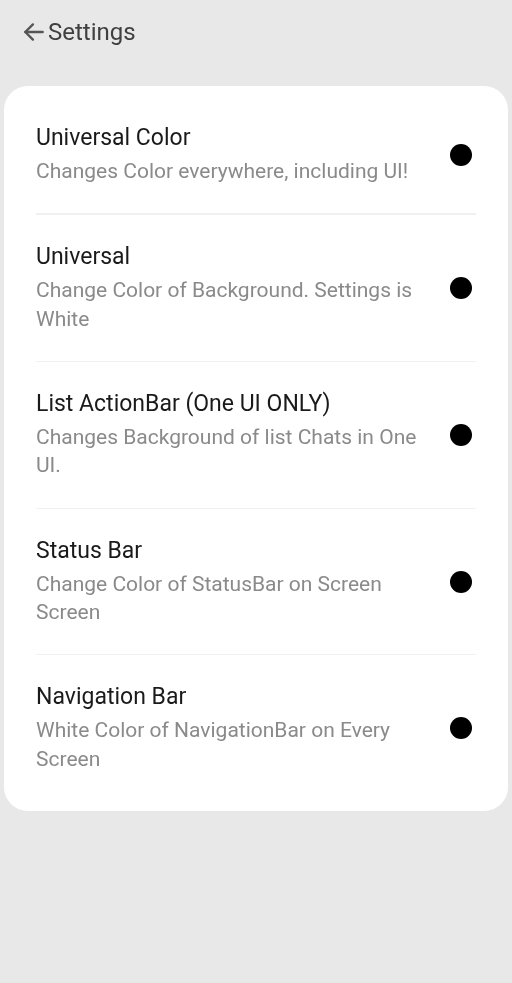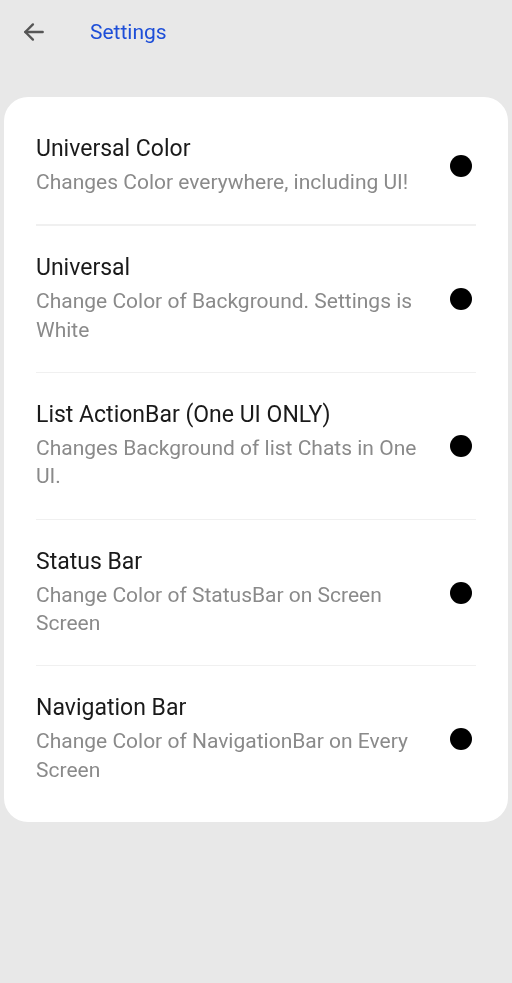--- a/index.html
+++ b/index.html
@@ -21,28 +21,27 @@
     }
     .back-btn {
       width: 28px;
       height: 28px;
       display: flex;
       align-items: center;
       justify-content: center;
       cursor: pointer;
     }
     .header-title {
-      font-size: 21px;
-      color: #1d4ed8;
-      margin-left: 42px;
+      font-size: 24px;
+      color: #404040;
       font-weight: 400;
     }
     .card {
       background: #ffffff;
-      margin: 11px 4px 12px 4px;
+      margin: 0 4px 12px 4px;
       border-radius: 24px;
       padding: 10px 0;
     }
     .setting-item {
       display: flex;
       align-items: center;
       justify-content: space-between;
       padding: 28px 32px 28px 32px;
       cursor: pointer;
     }
@@ -129,18 +128,18 @@
       <div class="setting-desc">Change Color of StatusBar on Screen Screen</div>
     </div>
     <div class="color-dot"></div>
   </div>
 
   <div class="divider"></div>
 
   <div class="setting-item">
     <div class="setting-text">
       <div class="setting-title">Navigation Bar</div>
-      <div class="setting-desc">Change Color of NavigationBar on Every Screen</div>
+      <div class="setting-desc">White Color of NavigationBar on Every Screen</div>
     </div>
     <div class="color-dot"></div>
   </div>
 
 </div>
 
 </body></html>

